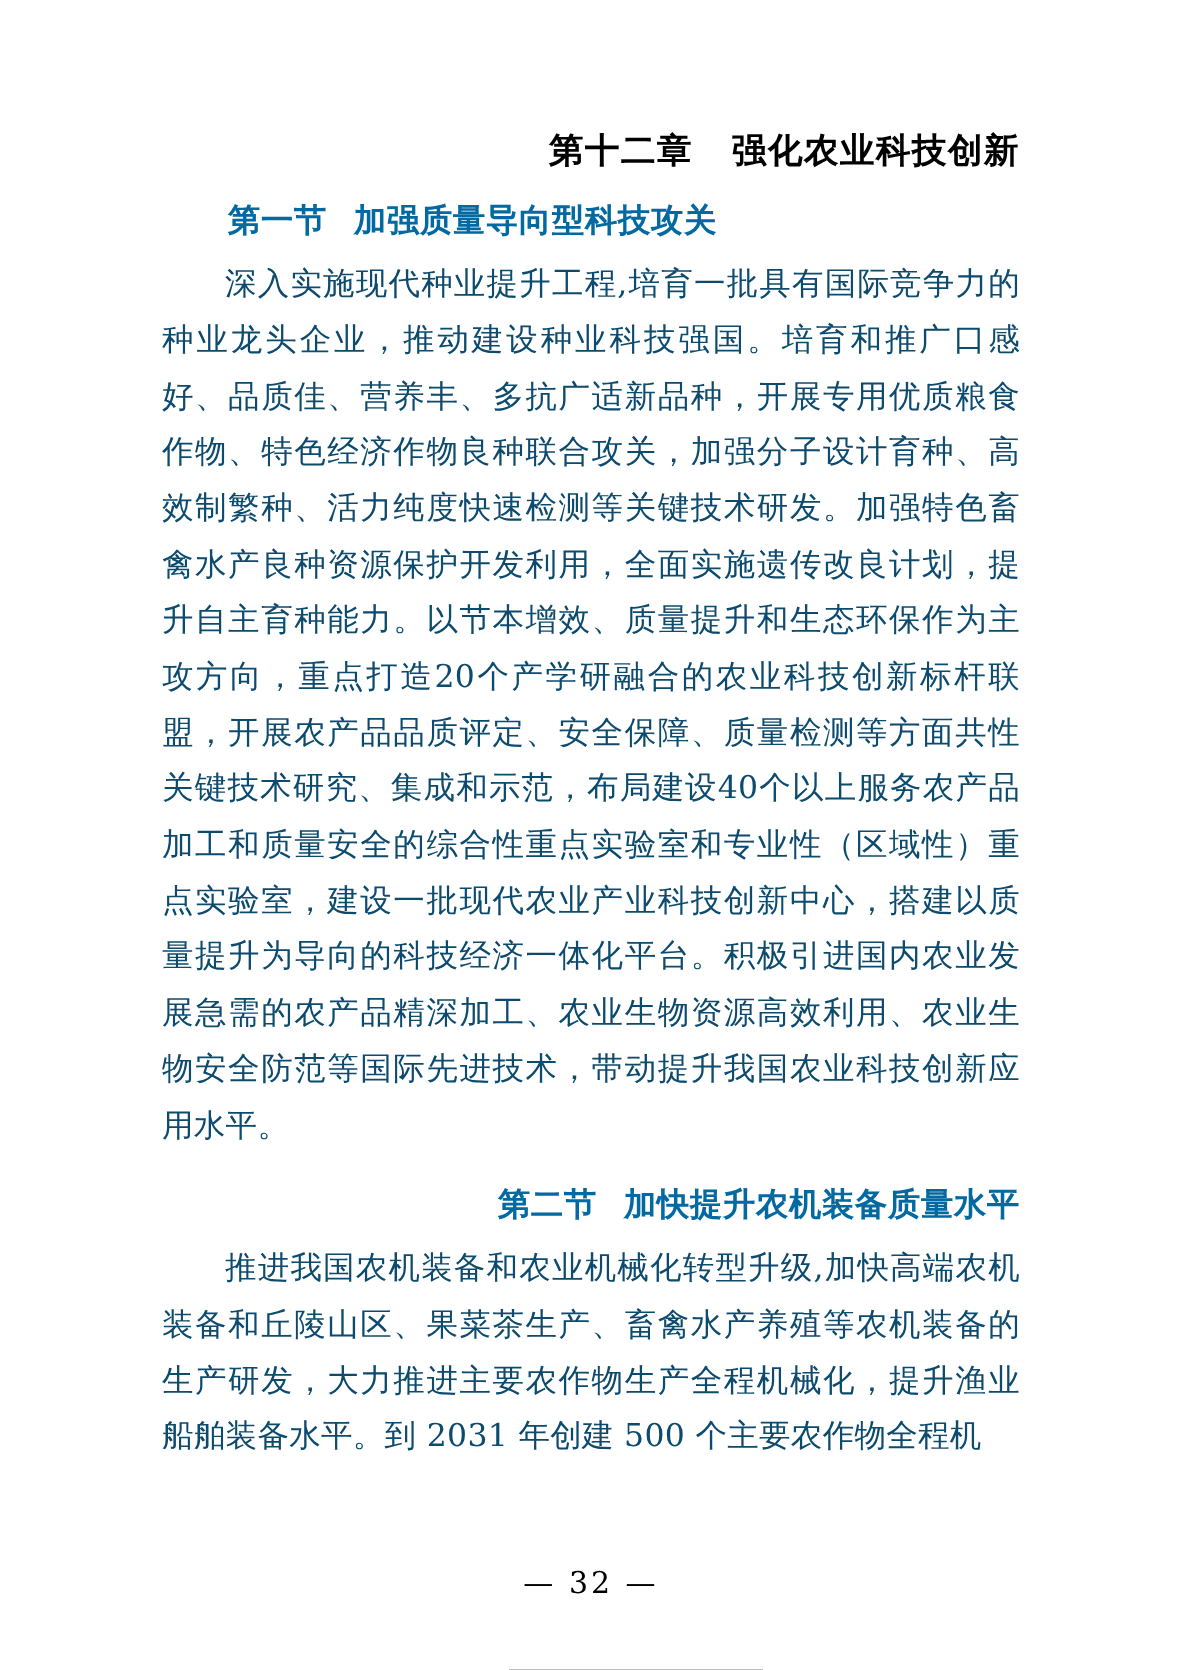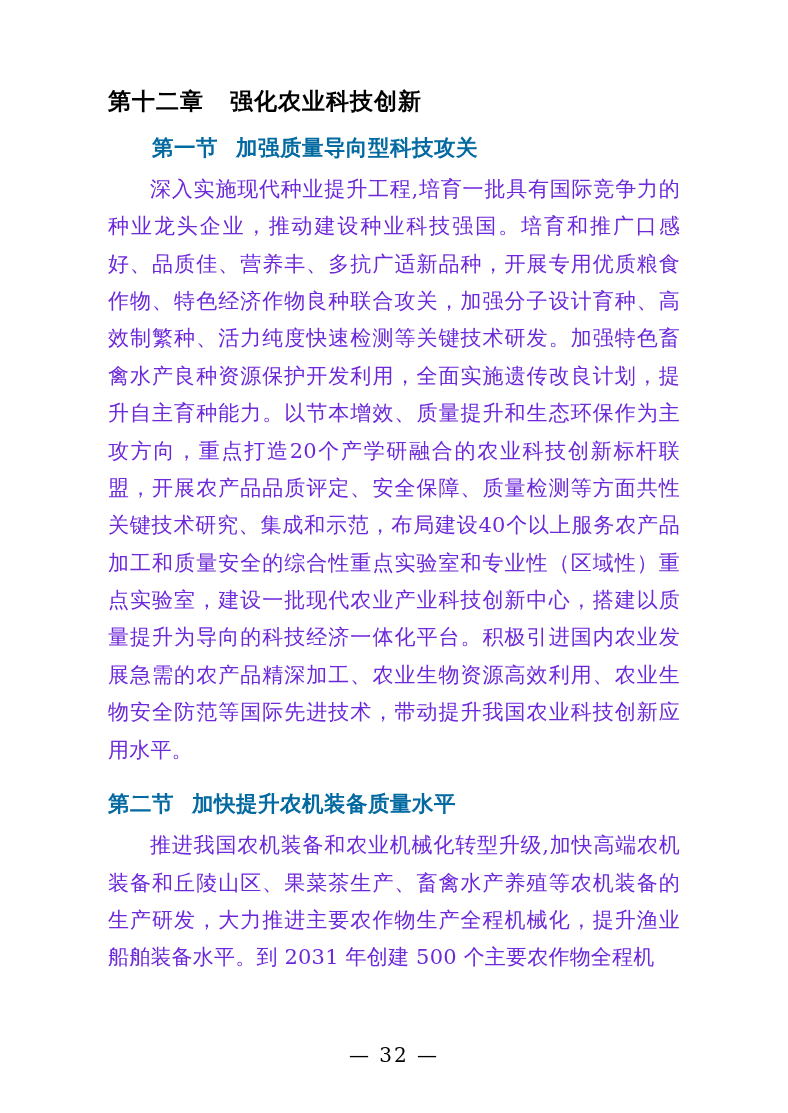--- a/index.html
+++ b/index.html
@@ -18,21 +18,21 @@
     overflow: hidden;
     box-sizing: border-box;
   }
   .page-inner {
     position: absolute;
     left: 108px;
     top: 84px;
     width: 572px;
   }
   .chapter-title {
-    text-align: left;
+    text-align: right;
     font-size: 23px;
     font-weight: bold;
     letter-spacing: 1px;
     color: #000;
     margin: 0 0 12px 0;
     line-height: 1.5;
   }
   .chapter-title .gap {
     display: inline-block;
     width: 26px;
@@ -41,31 +41,31 @@
     font-size: 21.5px;
     font-weight: bold;
     color: #0369a1;
     margin: 0 0 6px 0;
     line-height: 1.6;
     text-indent: 44px;
     letter-spacing: 0.5px;
   }
   .section-title.centered {
     text-indent: 0;
-    text-align: left;
+    text-align: right;
     margin-top: 18px;
     margin-bottom: 6px;
   }
   .section-title .gap {
     display: inline-block;
     width: 18px;
   }
   p.body {
     font-size: 21px;
-    color: #6d28d9;
+    color: #0c4a6e;
     line-height: 1.78;
     margin: 0 0 2px 0;
     text-align: justify;
     text-justify: inter-ideograph;
     text-indent: 42px;
     letter-spacing: 0.2px;
     word-break: break-all;
   }
   .footer {
     position: absolute;

